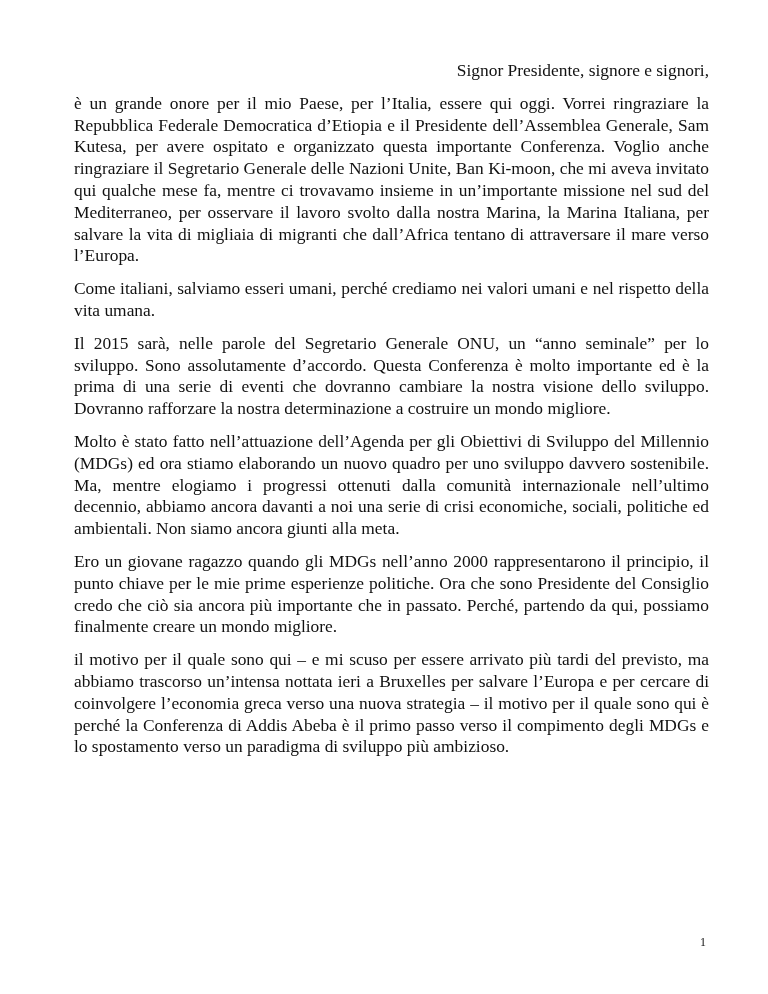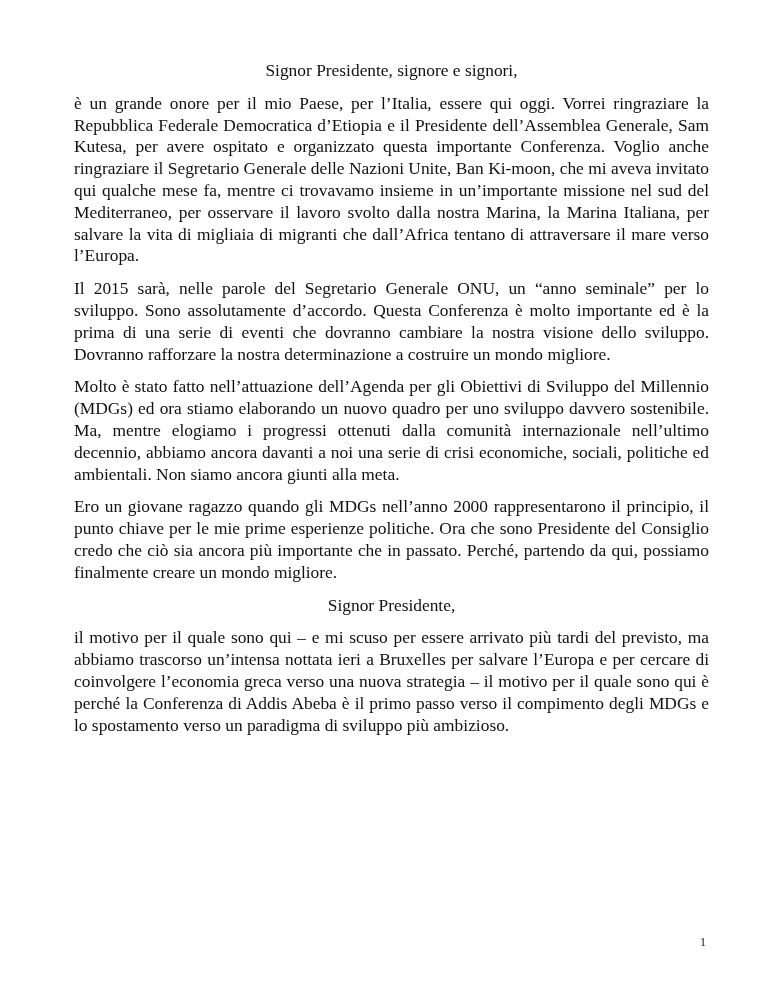--- a/index.html
+++ b/index.html
@@ -11,36 +11,36 @@
     width: 635px;
     font-family: "Liberation Serif", serif;
     font-size: 17.4px;
     line-height: 21.8px;
     color: #111111;
   }
   .page p {
     margin: 0 0 11px 0;
     text-align: justify;
   }
-  .page p.left { text-align: center; }
+  .page p.left { text-align: right; }
   .page-number {
     position: absolute;
     right: 62px;
     top: 935px;
     font-family: "Liberation Serif", serif;
     font-size: 12px;
     color: #111111;
   }
 </style>
 </head>
 <body>
 
 <div class="page">
   <p class="left">Signor Presidente, signore e signori,</p>
   <p>è un grande onore per il mio Paese, per l’Italia, essere qui oggi. Vorrei ringraziare la Repubblica Federale Democratica d’Etiopia e il Presidente dell’Assemblea Generale, Sam Kutesa, per avere ospitato e organizzato questa importante Conferenza. Voglio anche ringraziare il Segretario Generale delle Nazioni Unite, Ban Ki-moon, che mi aveva invitato qui qualche mese fa, mentre ci trovavamo insieme in un’importante missione nel sud del Mediterraneo, per osservare il lavoro svolto dalla nostra Marina, la Marina Italiana, per salvare la vita di migliaia di migranti che dall’Africa tentano di attraversare il mare verso l’Europa.</p>
+  <p>Come italiani, salviamo esseri umani, perché crediamo nei valori umani e nel rispetto della vita umana.</p>
   <p>Il 2015 sarà, nelle parole del Segretario Generale ONU, un “anno seminale” per lo sviluppo. Sono assolutamente d’accordo. Questa Conferenza è molto importante ed è la prima di una serie di eventi che dovranno cambiare la nostra visione dello sviluppo. Dovranno rafforzare la nostra determinazione a costruire un mondo migliore.</p>
   <p>Molto è stato fatto nell’attuazione dell’Agenda per gli Obiettivi di Sviluppo del Millennio (MDGs) ed ora stiamo elaborando un nuovo quadro per uno sviluppo davvero sostenibile. Ma, mentre elogiamo i progressi ottenuti dalla comunità internazionale nell’ultimo decennio, abbiamo ancora davanti a noi una serie di crisi economiche, sociali, politiche ed ambientali. Non siamo ancora giunti alla meta.</p>
   <p>Ero un giovane ragazzo quando gli MDGs nell’anno 2000 rappresentarono il principio, il punto chiave per le mie prime esperienze politiche. Ora che sono Presidente del Consiglio credo che ciò sia ancora più importante che in passato. Perché, partendo da qui, possiamo finalmente creare un mondo migliore.</p>
-  <p class="left">Signor Presidente,</p>
   <p>il motivo per il quale sono qui – e mi scuso per essere arrivato più tardi del previsto, ma abbiamo trascorso un’intensa nottata ieri a Bruxelles per salvare l’Europa e per cercare di coinvolgere l’economia greca verso una nuova strategia – il motivo per il quale sono qui è perché la Conferenza di Addis Abeba è il primo passo verso il compimento degli MDGs e lo spostamento verso un paradigma di sviluppo più ambizioso.</p>
 </div>
 
 <div class="page-number">1</div>
 
 </body></html>

